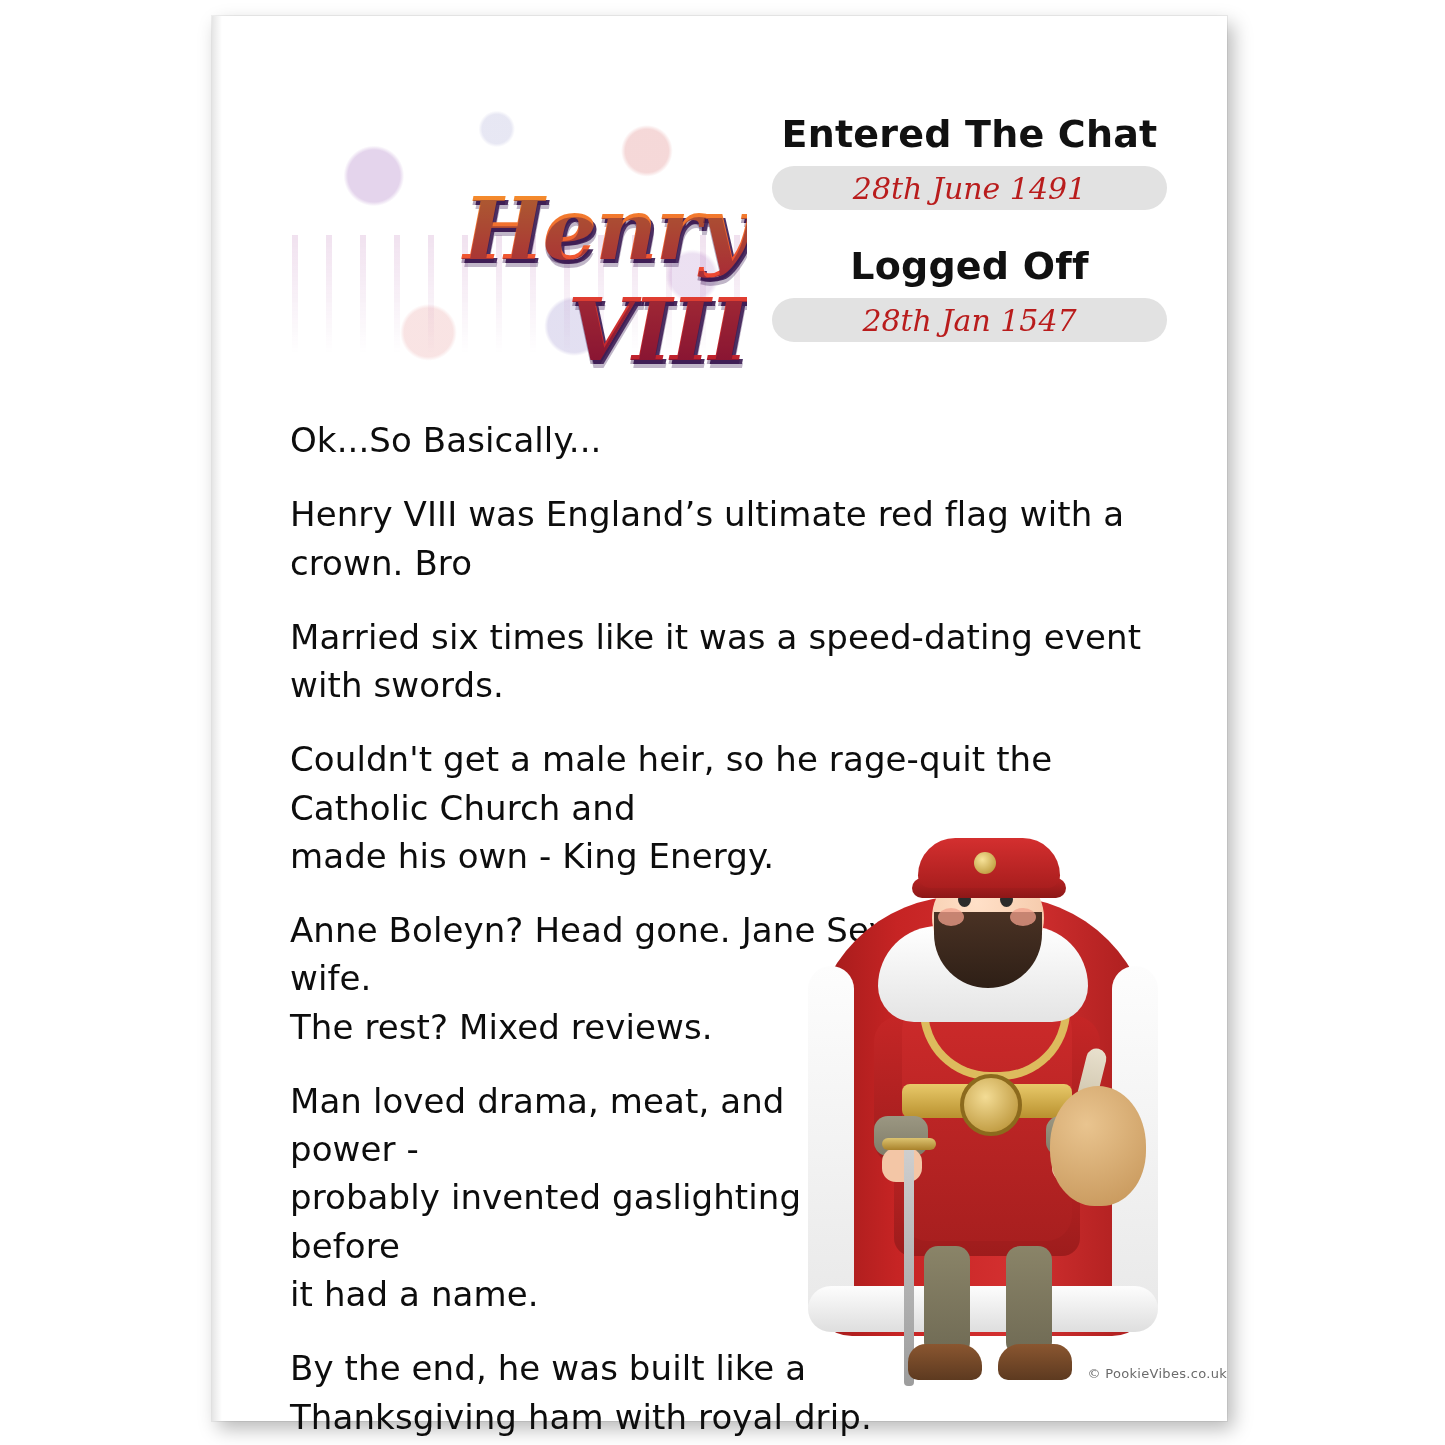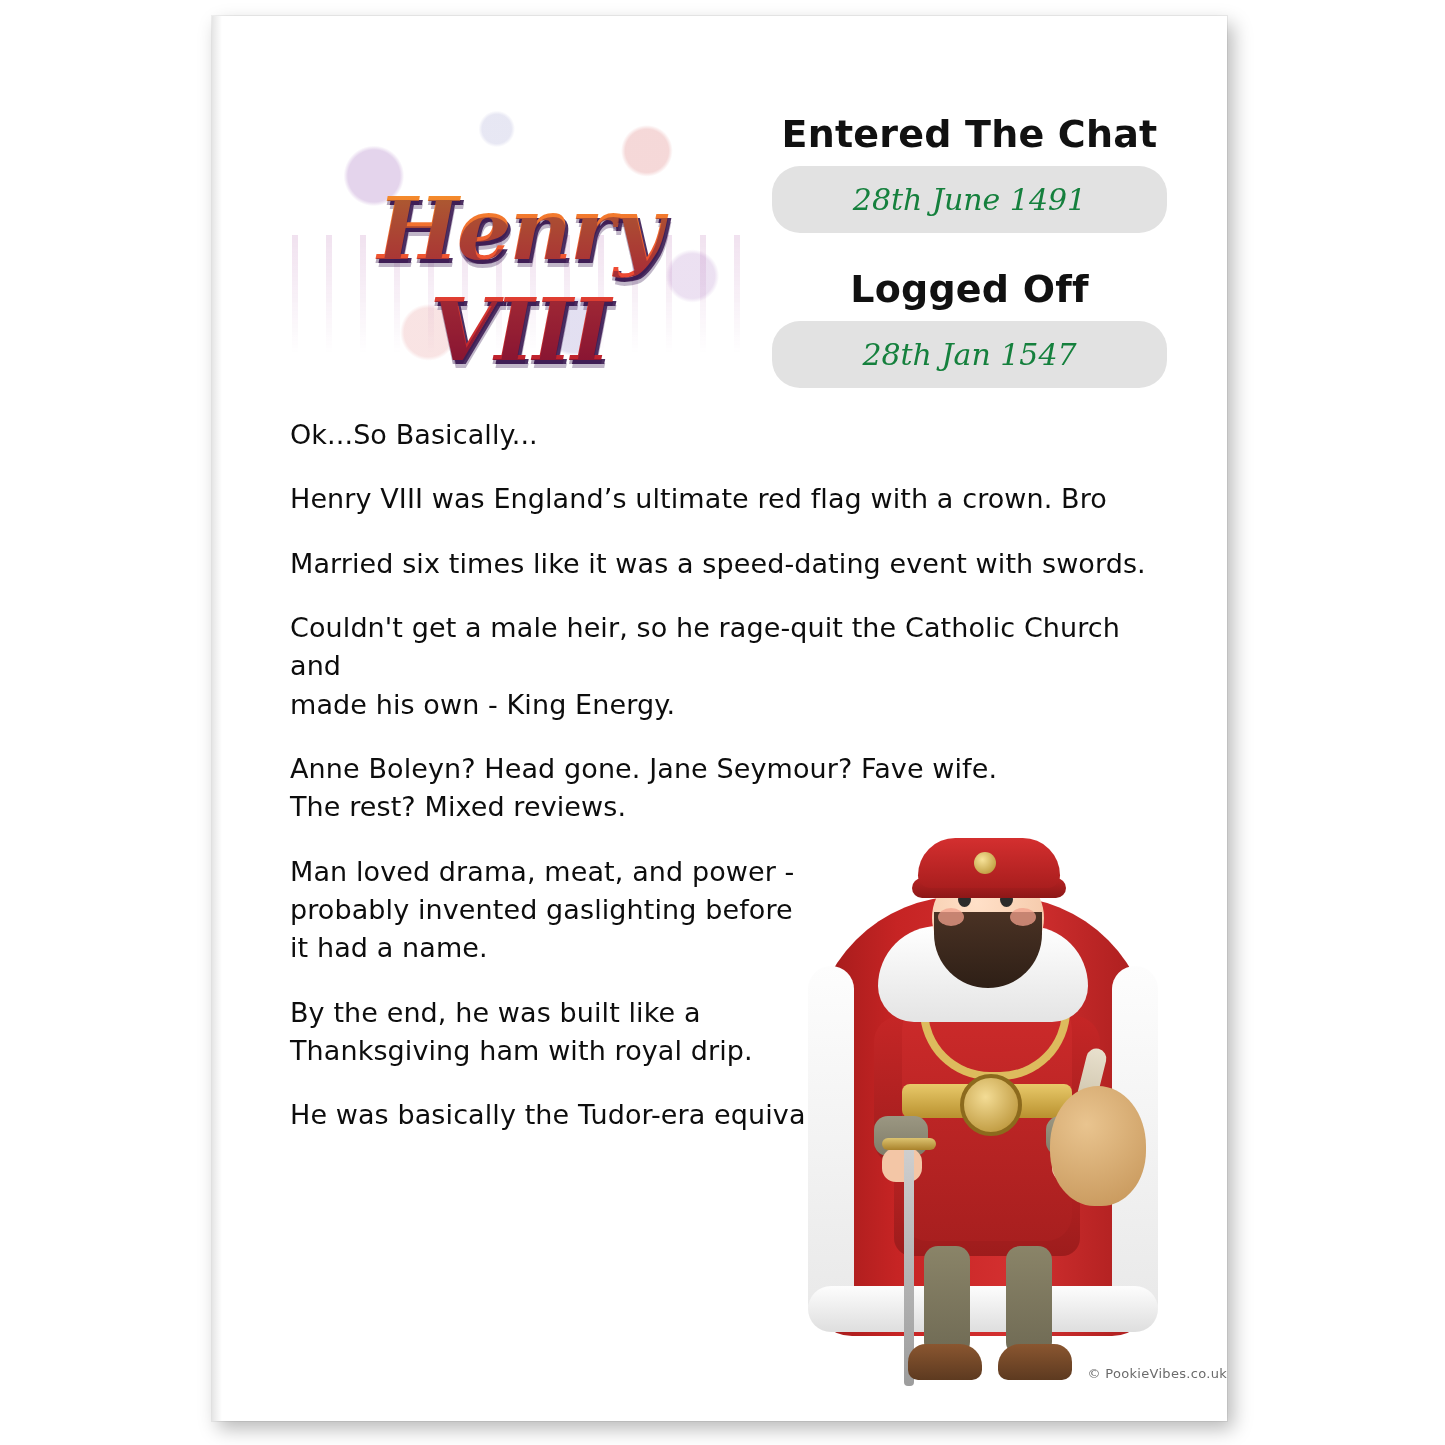--- a/index.html
+++ b/index.html
@@ -70,21 +70,21 @@
     -webkit-mask-image:
       repeating-linear-gradient(to right, rgba(0,0,0,1) 0 6px, rgba(0,0,0,0) 6px 34px);
     mask-image:
       repeating-linear-gradient(to right, rgba(0,0,0,1) 0 6px, rgba(0,0,0,0) 6px 34px);
     opacity: 0.55;
   }
   .logo-text {
     position: absolute;
     left: 0; right: 0;
     top: 96px;
-    text-align: center;
+    text-align: right;
     font-family: "DejaVu Serif", serif;
     font-weight: bold;
     font-style: italic;
     font-size: 86px;
     letter-spacing: -2px;
     color: #e03a2f;
     background: linear-gradient(to bottom, #f59a2a 0%, #ef4b33 45%, #b3182c 100%);
     -webkit-background-clip: text;
     background-clip: text;
     -webkit-text-fill-color: transparent;
@@ -101,43 +101,43 @@
   .meta-label {
     text-align: center;
     font-family: "DejaVu Sans", sans-serif;
     font-weight: bold;
     font-size: 38px;
     color: #111111;
     letter-spacing: 0.2px;
     margin-bottom: 10px;
   }
   .meta-pill {
-    height: 67px;
+    height: 44px;
     border-radius: 28px;
     background: #e2e2e2;
     display: flex;
     align-items: center;
     justify-content: center;
     font-family: "DejaVu Serif", serif;
     font-style: italic;
     font-size: 30px;
-    color: #15803d;
+    color: #b91c1c;
   }
   .meta-gap { height: 34px; }
 
   
   .copy {
     position: absolute;
     left: 78px;
     top: 400px;
     width: 870px;
   }
   .para {
     font-family: "DejaVu Sans", sans-serif;
-    font-size: 27px;
+    font-size: 34px;
     line-height: 1.42;
     color: #0d0d0d;
     margin: 0 0 26px 0;
     letter-spacing: 0.1px;
     font-weight: 500;
   }
   .para.narrow { width: 520px; }
   .para.mid { width: 600px; }
   .para.wide { width: 870px; }
   .para .line { display: block; }

